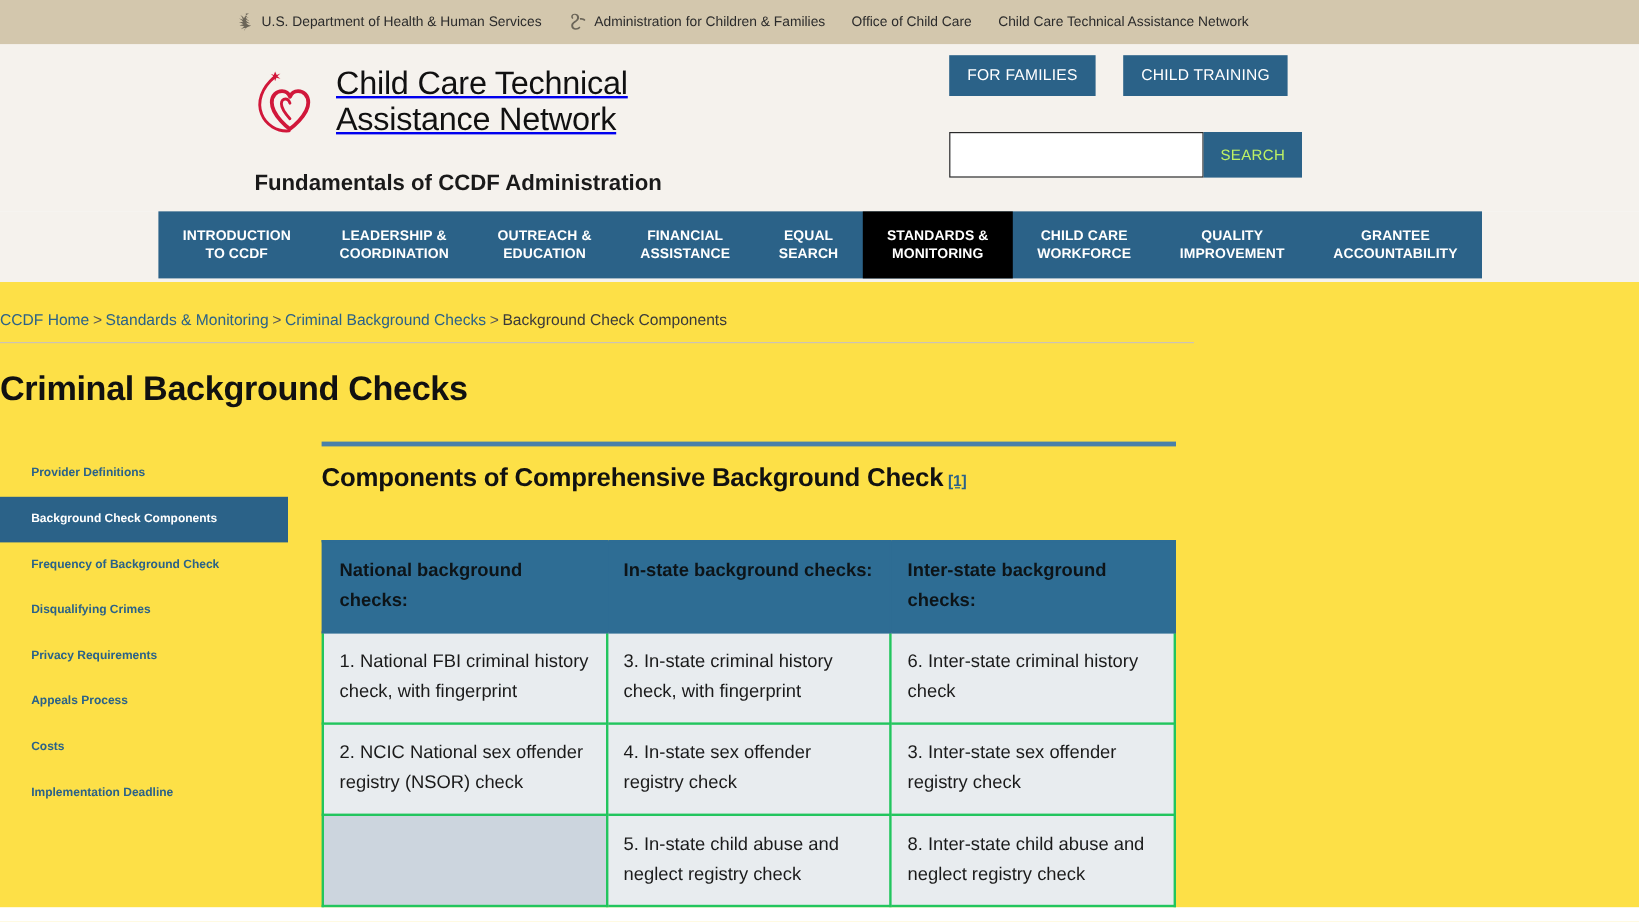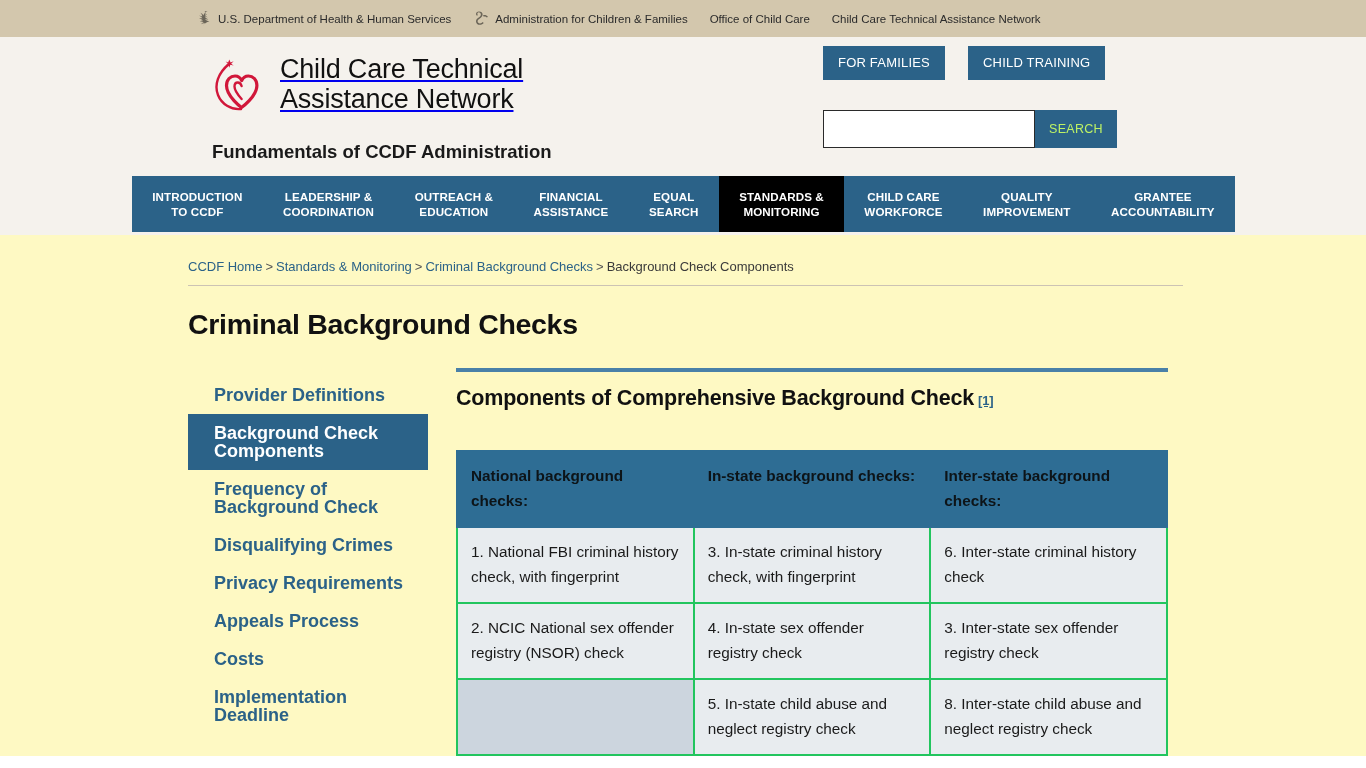--- a/index.html
+++ b/index.html
@@ -55,21 +55,21 @@
   }
   .tagline {
     position: absolute;
     left: 212px; top: 104px;
     font-size: 18.5px;
     font-weight: bold;
     color: #1a1a1a;
   }
   .util {
     position: absolute;
-    left: 823px; top: 9px;
+    left: 791px; top: 9px;
     width: 300px;
   }
   .util-buttons { display: flex; gap: 23px; }
   .btn-blue {
     background: #2b6288;
     color: #ffffff;
     border: none;
     font-size: 13px;
     font-family: "Liberation Sans", sans-serif;
     letter-spacing: 0.2px;
@@ -126,21 +126,21 @@
     line-height: 15px;
     text-align: center;
     letter-spacing: 0.1px;
     cursor: pointer;
     text-decoration: none;
     padding: 0 0;
   }
   .nav-item.active { background: #000000; }
 
   
-  .content { background: #fef9c3; padding-left: 188px; }
+  .content { background: #fde047; }
   .breadcrumb {
     padding-top: 24px;
     font-size: 13px;
     color: #3a3a3a;
     white-space: nowrap;
   }
   .breadcrumb a { color: #2b6288; text-decoration: none; }
   .crumb-sep { color: #555; margin: 0 3px; }
   .crumb-current { color: #3a3a3a; }
   .bc-rule {
@@ -154,21 +154,21 @@
     font-size: 28.5px;
     font-weight: bold;
     color: #111111;
     letter-spacing: -0.3px;
   }
 
   .cols { display: flex; margin-top: 27px; }
   .sidebar { width: 240px; flex: 0 0 240px; padding-top: 8px; }
   .side-item {
     display: block;
-    font-size: 18px;
+    font-size: 10px;
     font-weight: bold;
     color: #2b6288;
     line-height: 18px;
     padding: 10px 16px 10px 26px;
     text-decoration: none;
     cursor: pointer;
   }
   .side-item.active {
     background: #2b6288;
     color: #ffffff;

